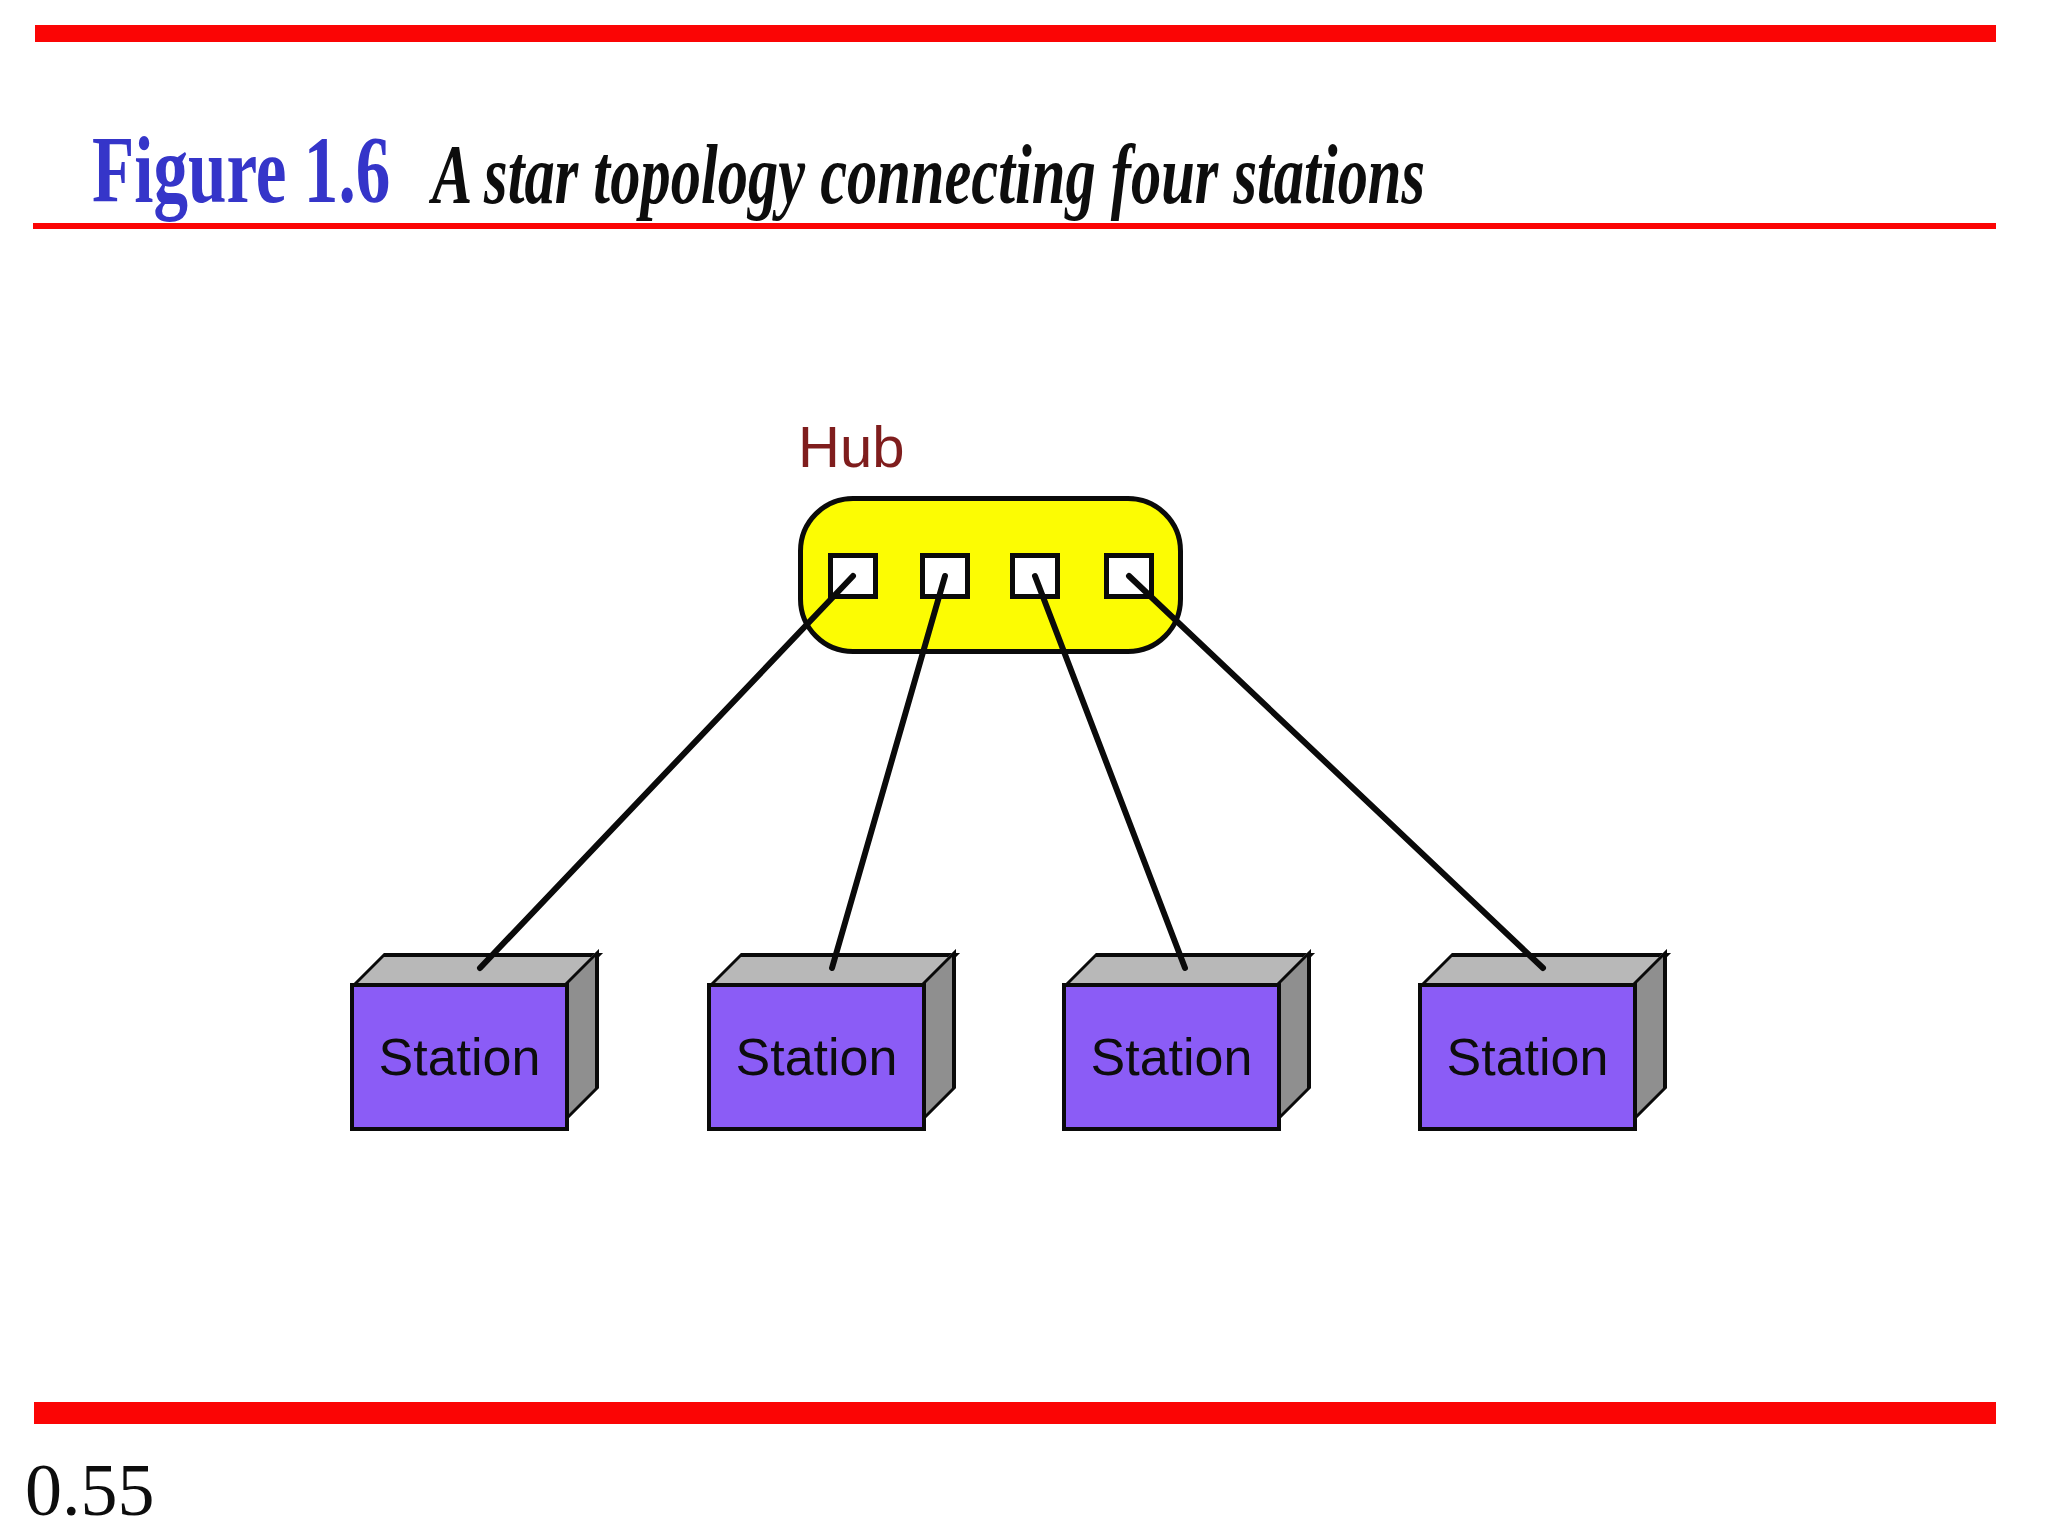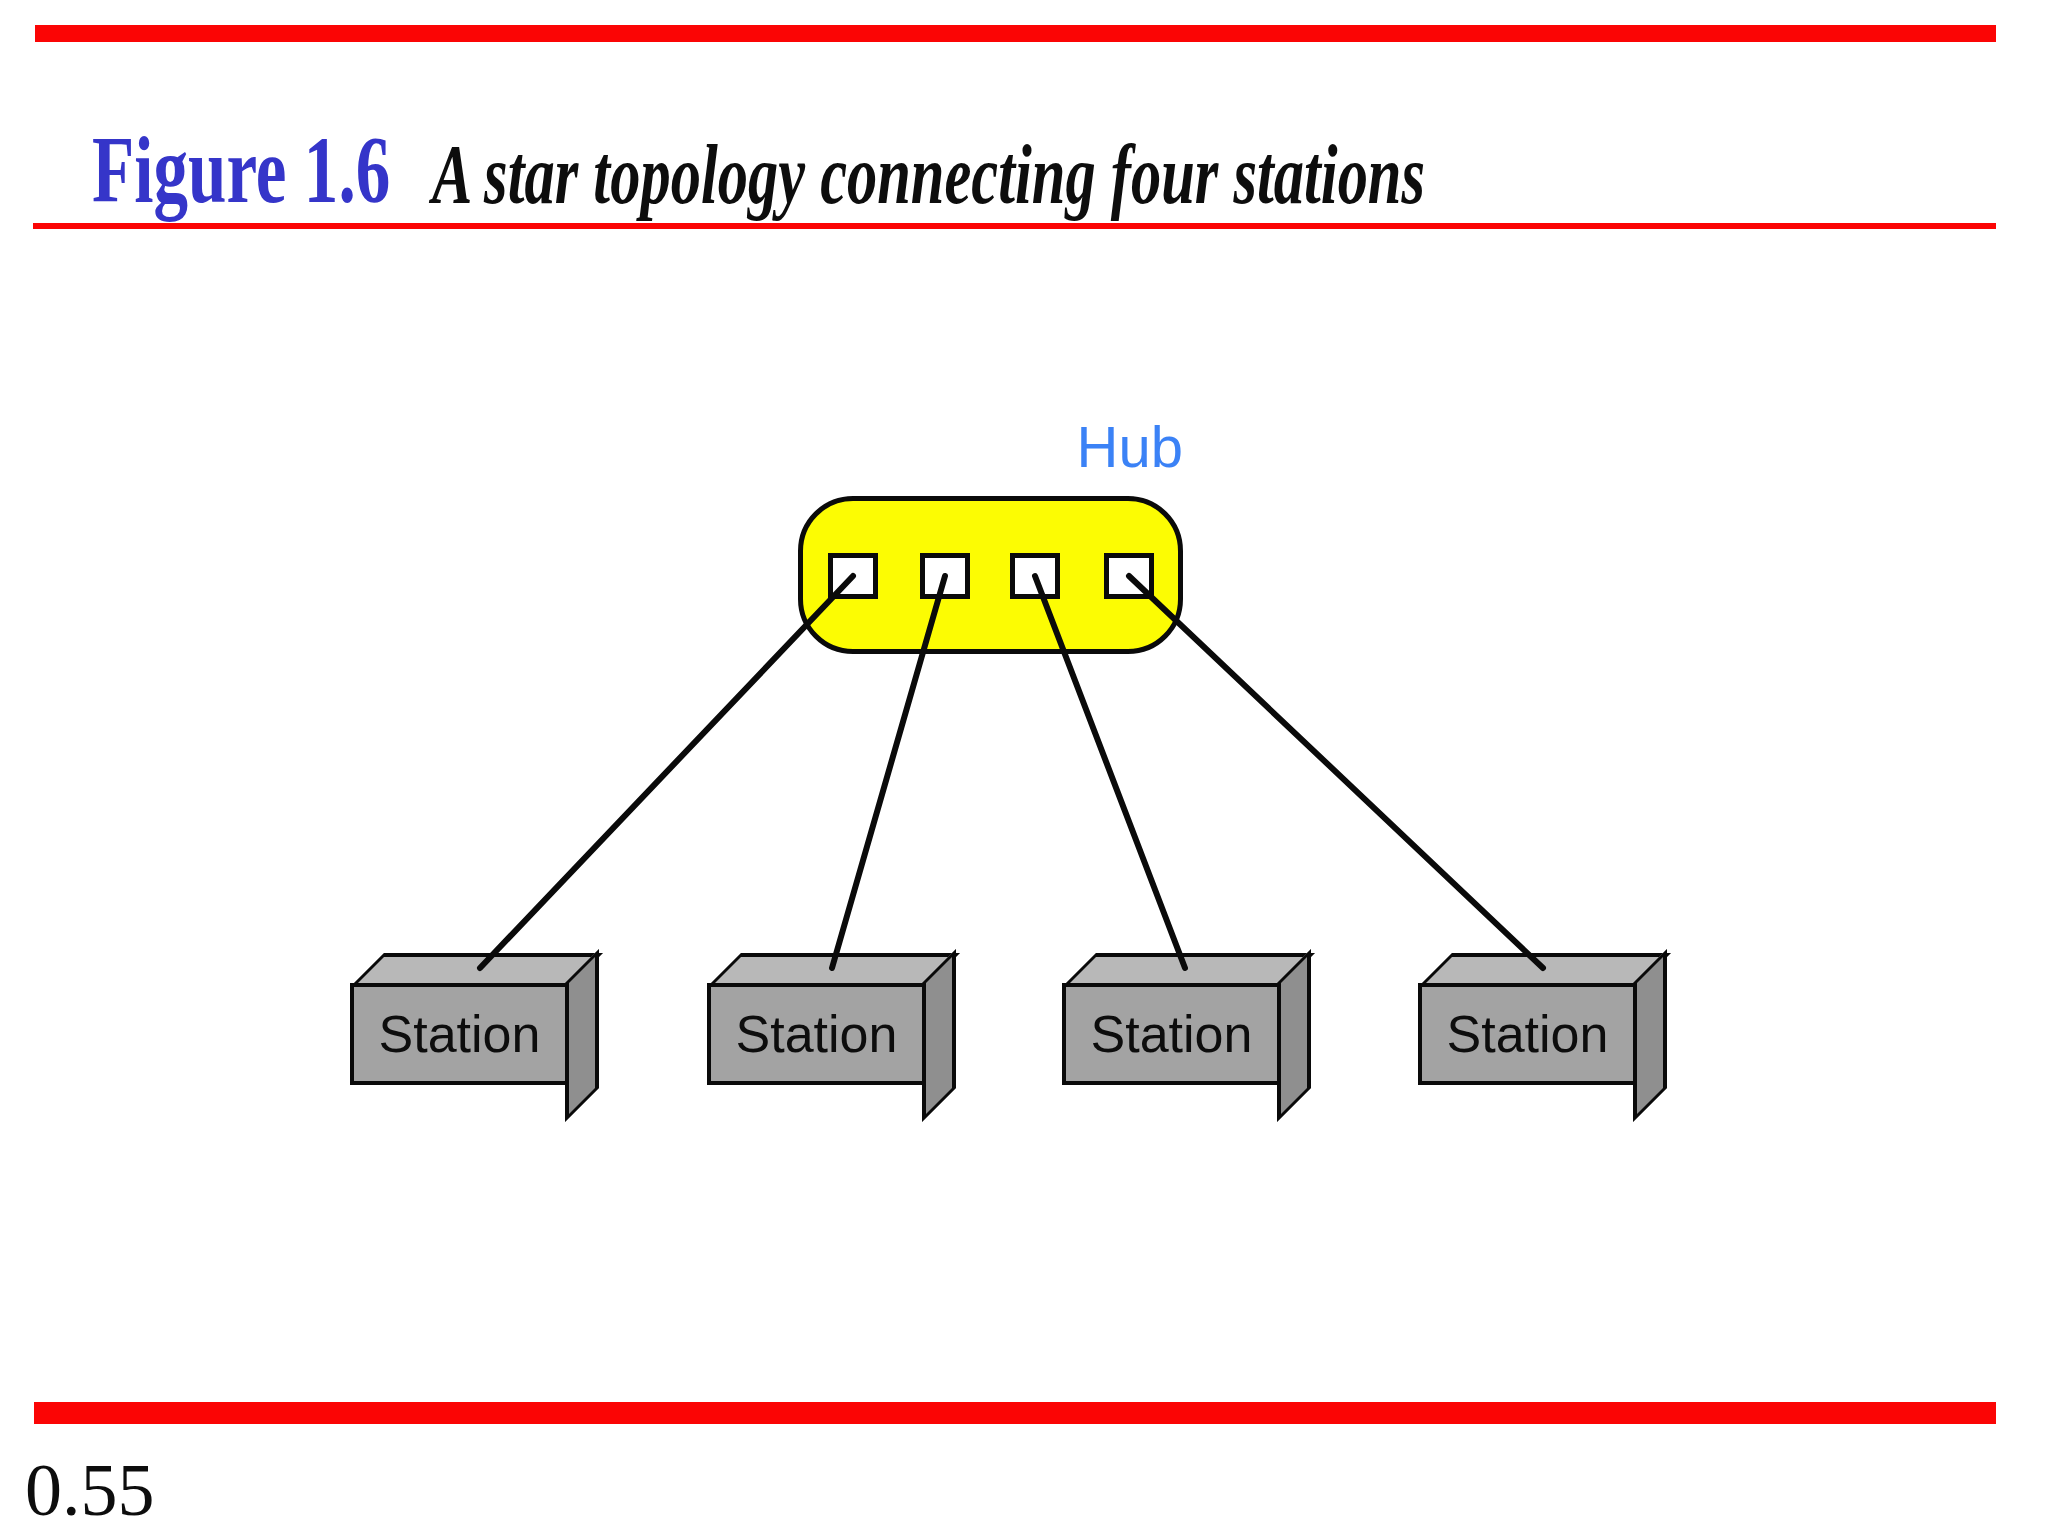--- a/index.html
+++ b/index.html
@@ -28,21 +28,21 @@
     position:absolute;left:432px;top:133px;
     font-family:"Liberation Serif", serif;
     font-weight:bold;font-style:italic;font-size:84px;line-height:1;
     color:#0d0d0d;white-space:nowrap;
     transform:scaleX(0.72);transform-origin:0 0;
   }
 
   
   .hub-label{
     position:absolute;left:798px;top:418px;width:385px;
-    text-align:right;font-size:58px;line-height:1;color:#3b82f6;
+    text-align:left;font-size:58px;line-height:1;color:#7f1d1d;
   }
   .hub-body{
     position:absolute;left:798px;top:496px;width:385px;height:158px;
     background:#fcfc03;border:5px solid #0a0a0a;border-radius:55px;
     box-sizing:border-box;
   }
   .hub-port{
     position:absolute;top:553px;width:40px;height:36px;
     background:#ffffff;border:5px solid #0a0a0a;
   }
@@ -57,21 +57,21 @@
   .station .face.top{
     left:0;top:0;width:219px;height:34px;background:#b8b8b8;
     transform:skewX(-45deg);transform-origin:0 100%;
   }
   .station .face.side{
     left:219px;top:30px;width:34px;height:139px;background:#8f8f8f;
     transform:skewY(-45deg);transform-origin:0 0;
     margin-left:-4px;
   }
   .station .face.front{
-    left:0;top:30px;width:219px;height:102px;background:#a3a3a3;
+    left:0;top:30px;width:219px;height:148px;background:#8b5cf6;
     display:flex;align-items:center;justify-content:center;
   }
   .station .station-label{
     font-size:52px;line-height:1;color:#0d0d0d;
   }
   .station.s1{left:350px;top:953px;}
   .station.s2{left:707px;top:953px;}
   .station.s3{left:1062px;top:953px;}
   .station.s4{left:1418px;top:953px;}
 

